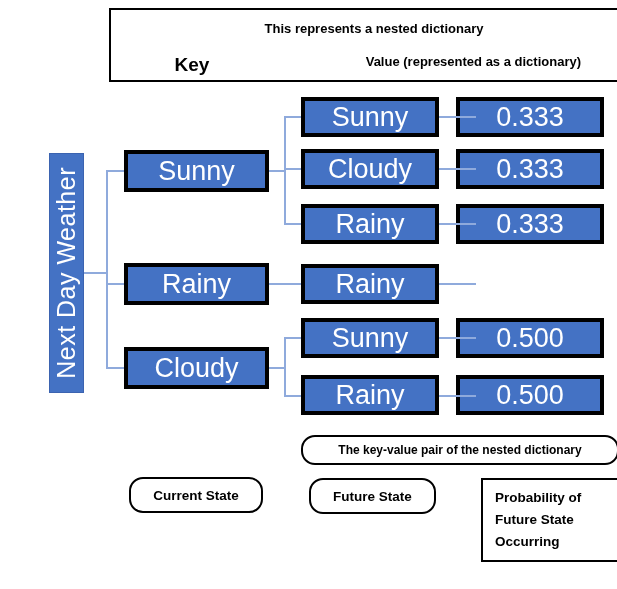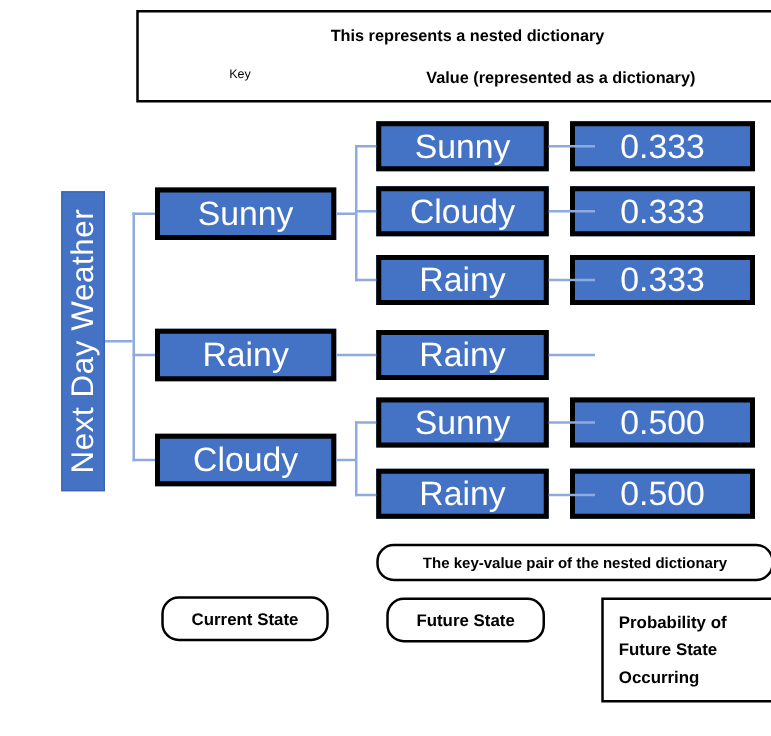--- a/index.html
+++ b/index.html
@@ -30,22 +30,22 @@
   .h{height:2px;}
   .v{width:2px;}
   
   .obox{
     position:absolute;border:2px solid #000;background:#fff;color:#000;
     box-sizing:border-box;font-weight:bold;
   }
   .center{display:flex;align-items:center;justify-content:center;text-align:center;border-radius:14px;}
   #header-box{left:73px;top:8px;width:530px;height:74px;}
   #header-title{position:absolute;left:0;top:11px;width:100%;text-align:center;font-size:13px;font-weight:bold;}
-  #header-key{position:absolute;left:51px;top:44px;width:60px;text-align:center;font-size:10px;font-weight:normal;}
-  #header-value{position:absolute;left:230px;top:44px;width:240px;text-align:left;font-size:13px;font-weight:bold;}
+  #header-key{position:absolute;left:51px;top:44px;width:60px;text-align:center;font-size:19px;font-weight:bold;}
+  #header-value{position:absolute;left:230px;top:44px;width:240px;text-align:right;font-size:13px;font-weight:bold;}
   #note-box{left:265px;top:435px;width:318px;height:30px;font-size:12px;}
   #current-state-box{left:93px;top:477px;width:134px;height:36px;font-size:13.5px;}
   #future-state-box{left:273px;top:478px;width:127px;height:36px;font-size:13.5px;}
   #probability-box{
     left:445px;top:478px;width:142px;height:84px;font-size:13.5px;
     padding:7px 0 0 12px;line-height:22px;
   }
 </style>
 </head>
 <body>

